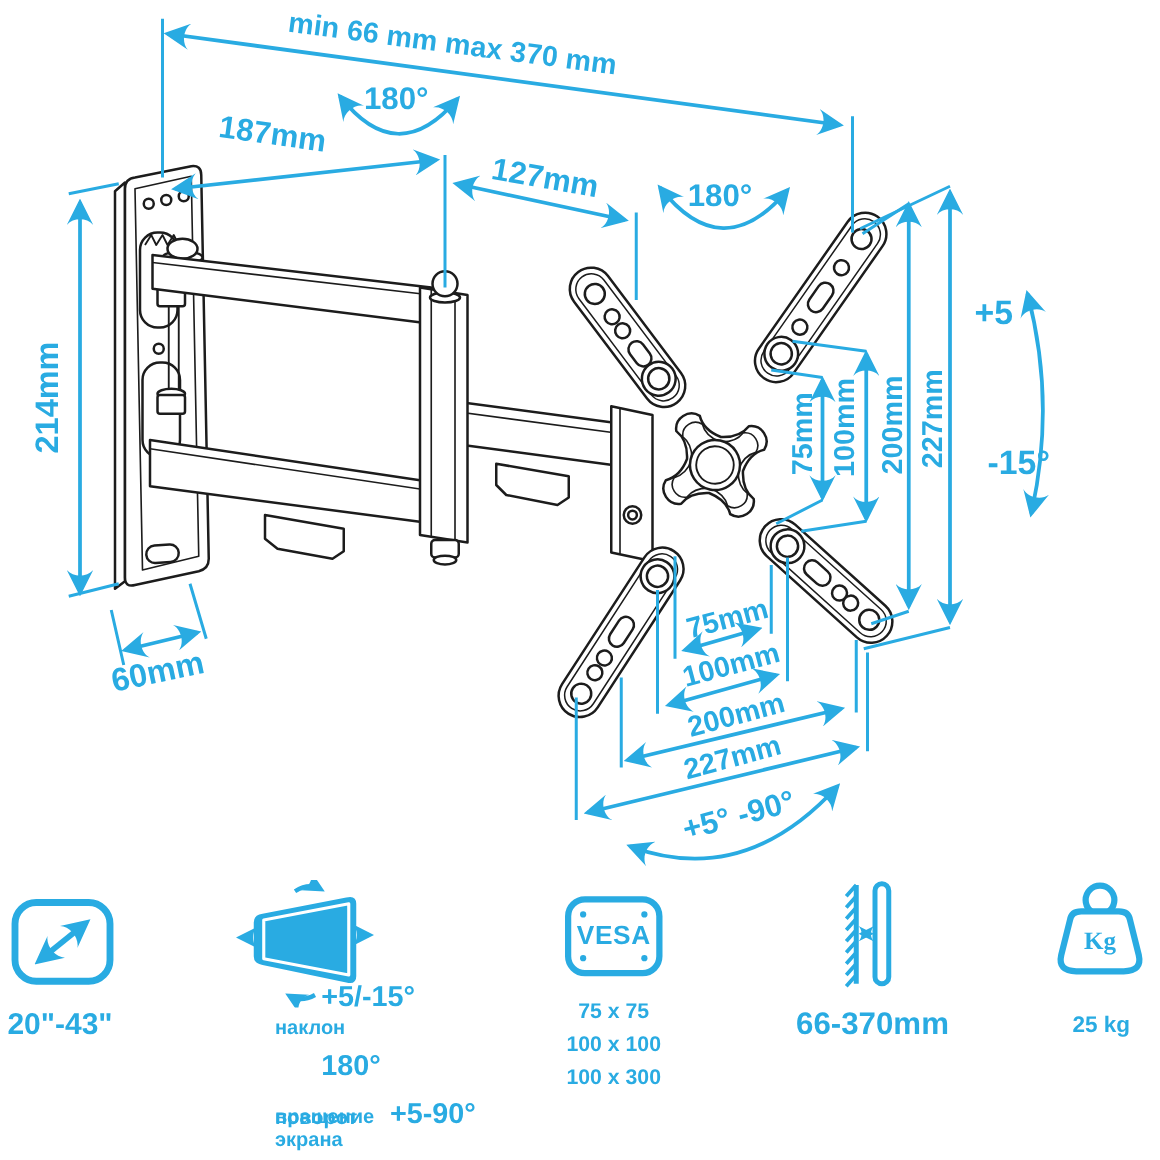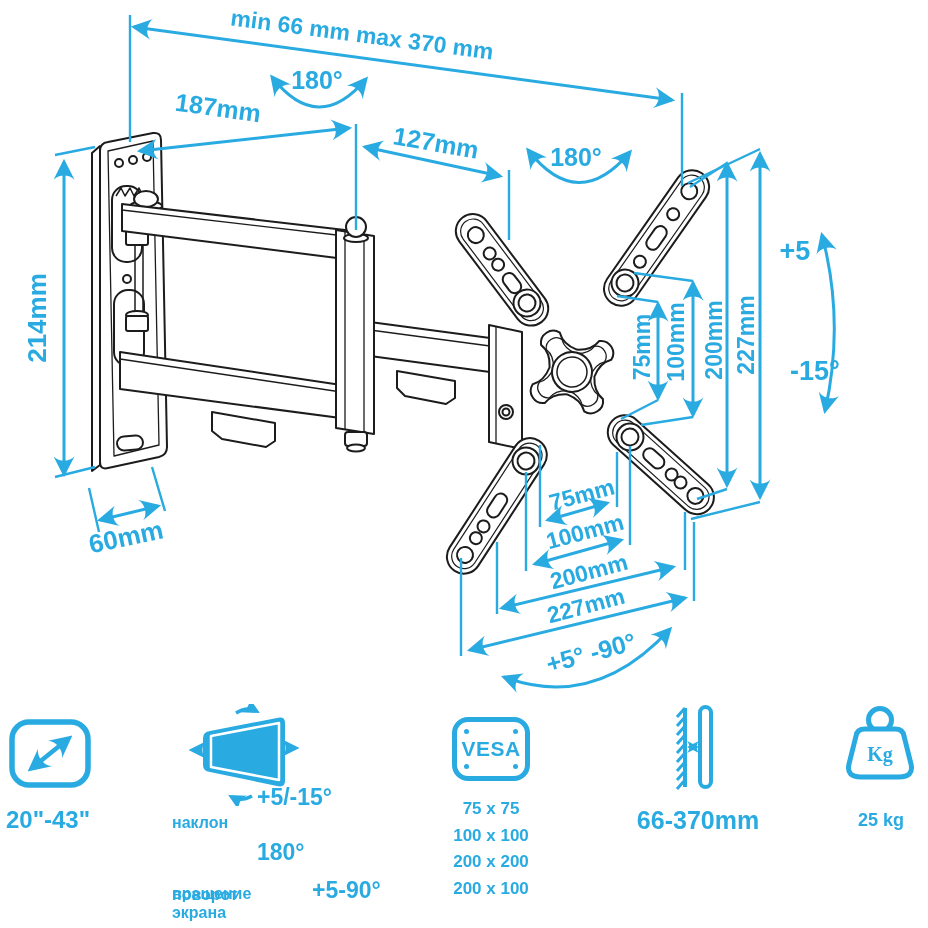--- a/index.html
+++ b/index.html
@@ -1,21 +1,21 @@
 <!DOCTYPE html>
 <html><head>
 <meta charset="utf-8">
 <style>
   html,body{margin:0;padding:0;background:#fff;}
   #canvas{position:relative;width:928px;height:928px;background:#fff;overflow:hidden;
           font-family:"Liberation Sans",sans-serif;}
   svg{position:absolute;left:0;top:0;}
   .lbl{position:absolute;color:#29abe2;font-weight:bold;white-space:nowrap;
        transform:translate(-50%,-50%) rotate(var(--r,0deg));line-height:1;}
-  .spec-label{position:absolute;color:#29abe2;font-weight:bold;font-size:16px;line-height:1.2;}
+  .spec-label{position:absolute;color:#29abe2;font-weight:bold;font-size:16px;line-height:1.2;margin-left:48px;}
   .spec-value{position:absolute;color:#29abe2;font-weight:bold;font-size:23px;line-height:1;}
   .icon-caption{position:absolute;color:#29abe2;font-weight:bold;font-size:24px;
                 transform:translate(-50%,-50%);white-space:nowrap;}
   .vesa-box{position:absolute;left:452px;top:717px;width:68px;height:54px;
             border:5.5px solid #29abe2;border-radius:16px;}
   .vesa-word{position:absolute;left:0;right:0;top:50%;transform:translateY(-50%);
              text-align:center;color:#29abe2;font-weight:bold;font-size:21px;letter-spacing:.5px;}
   .vesa-dot{position:absolute;width:5px;height:5px;border-radius:50%;background:#29abe2;}
   .vesa-list{position:absolute;left:421px;top:796px;width:140px;text-align:center;
              color:#29abe2;font-weight:bold;font-size:17px;line-height:26.5px;}
@@ -224,22 +224,21 @@
   <div class="vesa-box">
     <span class="vesa-word">VESA</span>
     <span class="vesa-dot" style="left:7px;top:7px;"></span>
     <span class="vesa-dot" style="right:7px;top:7px;"></span>
     <span class="vesa-dot" style="left:7px;bottom:7px;"></span>
     <span class="vesa-dot" style="right:7px;bottom:7px;"></span>
   </div>
   <div class="vesa-list">
     <div>75 x 75</div>
     <div>100 x 100</div>
-    <div>200 x 200</div>
-    <div>200 x 100</div>
+    <div>100 x 300</div>
   </div>
 
   <svg width="70" height="92" style="left:655px;top:702px;">
     <path d="M22,15 L30,6 M22,24 L30,15 M22,33 L30,24 M22,42 L30,33 M22,51 L30,42 M22,60 L30,51 M22,69 L30,60 M22,78 L30,69 M22,87 L30,78" stroke="#29abe2" stroke-width="3" fill="none"></path>
     <path d="M30,6 V85" stroke="#29abe2" stroke-width="4" fill="none"></path>
     <rect x="45" y="5" width="11" height="80" rx="5.5" fill="#fff" stroke="#29abe2" stroke-width="4"></rect>
     <path d="M35,45 L41,45" stroke="#29abe2" stroke-width="2.5" fill="none" marker-start="url(#ahs)" marker-end="url(#ahs)"></path>
   </svg>
   <div class="icon-caption" style="left:698px;top:820px;font-size:25px;">66-370mm</div>
 

